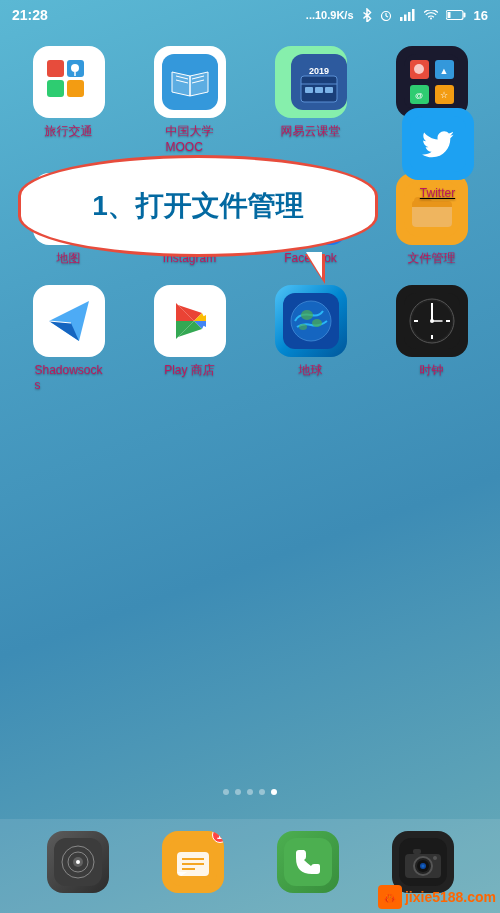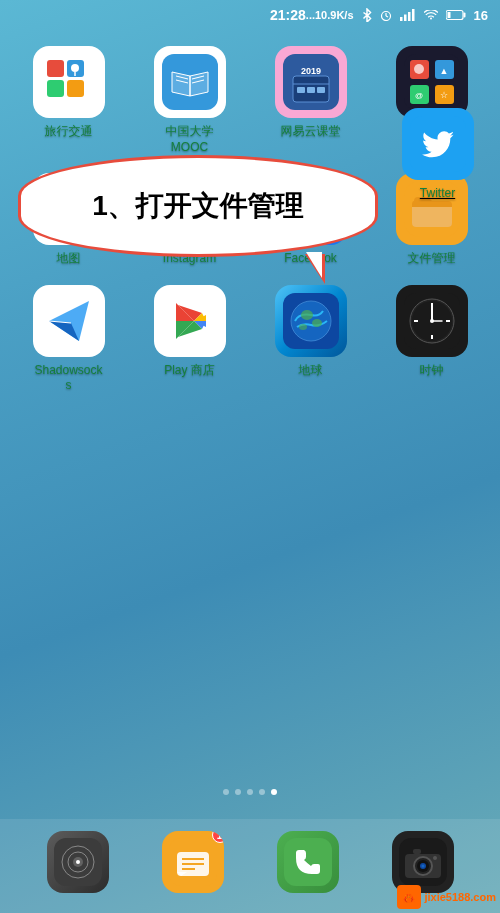--- a/index.html
+++ b/index.html
@@ -8,21 +8,21 @@
       height: 913px;
       overflow: hidden;
       font-family: 'Arial', sans-serif;
       background: linear-gradient(160deg, #5bb8d4 0%, #4a9fc4 30%, #3d8cb5 60%, #6aacb8 100%);
       position: relative;
     }
 
     
     .status-bar {
       display: flex;
-      justify-content: flex-end;
+      justify-content: space-between;
       align-items: center;
       padding: 6px 12px 4px;
       color: white;
       font-size: 13px;
       font-weight: 600;
       height: 28px;
     }
     .status-time { font-size: 14px; font-weight: bold; }
     .status-right { display: flex; align-items: center; gap: 8px; font-size: 11px; }
 
@@ -45,31 +45,30 @@
       height: 72px;
       border-radius: 16px;
       display: flex;
       align-items: center;
       justify-content: center;
       margin-bottom: 6px;
       overflow: hidden;
       position: relative;
     }
     .app-label {
-      color: #15803d;
+      color: #be185d;
       font-size: 12px;
-      text-align: center;
       text-shadow: 0 1px 2px rgba(0,0,0,0.4);
       line-height: 1.3;
     }
 
     
     .icon-travel { background: white; }
     .icon-university { background: white; }
-    .icon-netease { background: #f9a8d4; }
+    .icon-netease { background: #86efac; justify-content: flex-end; }
     .icon-chat { background: #1a1a2e; }
 
     
     .icon-twitter { background: #1da1f2; }
     .icon-maps { background: white; }
     .icon-instagram { background: linear-gradient(45deg, #f09433, #e6683c, #dc2743, #cc2366, #bc1888); }
     .icon-facebook { background: #1877f2; }
     .icon-files { background: #f5a623; border-radius: 16px; }
 
     
@@ -177,21 +176,21 @@
       position: absolute;
       bottom: -24px;
       right: 53px;
       width: 0;
       height: 0;
       border-left: 16px solid transparent;
       border-top: 26px solid white;
       z-index: 1;
     }
     .bubble-text {
-      color: #000000;
+      color: #0369a1;
       font-size: 28px;
       font-weight: bold;
       text-align: center;
       line-height: 1.3;
     }
 
     
     .watermark {
       position: absolute;
       bottom: 4px;
@@ -205,21 +204,21 @@
       width: 24px;
       height: 24px;
       border-radius: 4px;
       background: #ff6600;
       display: flex;
       align-items: center;
       justify-content: center;
     }
     .watermark-text {
       color: #ff6600;
-      font-size: 11px;
+      font-size: 14px;
       font-weight: bold;
     }
   </style>
 </head>
 <body>
 
 <div class="status-bar">
   <span class="status-time">21:28</span>
   <div class="status-right">
     <span>...10.9K/s</span>

